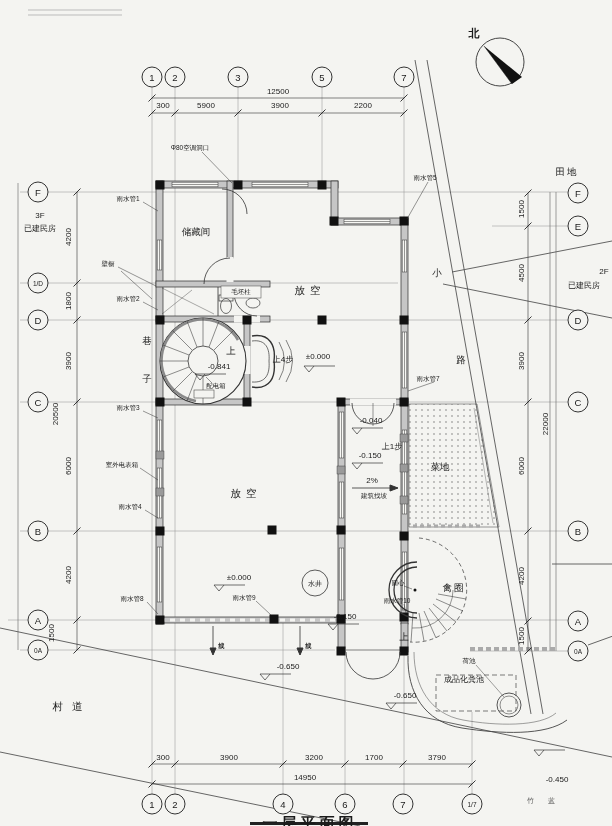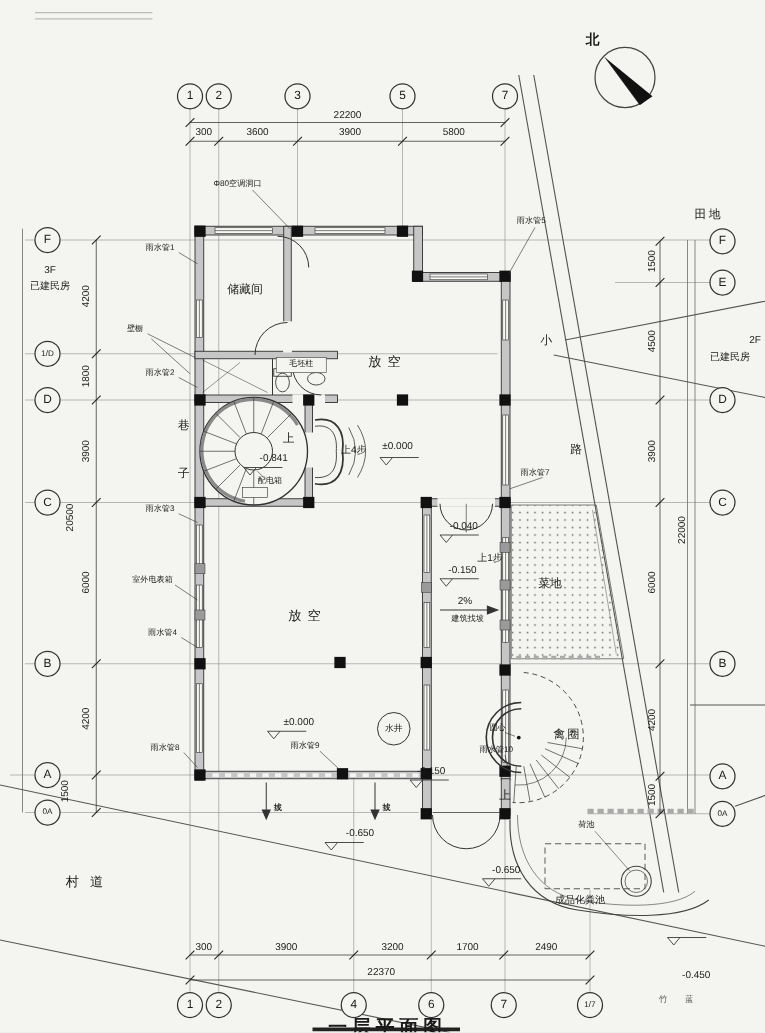--- a/index.html
+++ b/index.html
@@ -385,31 +385,31 @@
 <span class="bubble" style="left:38px;top:620px">A</span>
 <span class="bubble bsm" style="left:38px;top:650px">0A</span>
 <span class="bubble" style="left:578px;top:193px">F</span>
 <span class="bubble" style="left:578px;top:226px">E</span>
 <span class="bubble" style="left:578px;top:320px">D</span>
 <span class="bubble" style="left:578px;top:402px">C</span>
 <span class="bubble" style="left:578px;top:531px">B</span>
 <span class="bubble" style="left:578px;top:621px">A</span>
 <span class="bubble bsm" style="left:578px;top:651px">0A</span>
 
-<span class="lbl dim" style="left:278px;top:92px">22200</span>
+<span class="lbl dim" style="left:278px;top:92px">12500</span>
 <span class="lbl dim" style="left:163px;top:106px">300</span>
-<span class="lbl dim" style="left:206px;top:106px">3600</span>
+<span class="lbl dim" style="left:206px;top:106px">5900</span>
 <span class="lbl dim" style="left:280px;top:106px">3900</span>
-<span class="lbl dim" style="left:363px;top:106px">5800</span>
-<span class="lbl dim" style="left:305px;top:778px">22370</span>
+<span class="lbl dim" style="left:363px;top:106px">2200</span>
+<span class="lbl dim" style="left:305px;top:778px">14950</span>
 <span class="lbl dim" style="left:163px;top:758px">300</span>
 <span class="lbl dim" style="left:229px;top:758px">3900</span>
 <span class="lbl dim" style="left:314px;top:758px">3200</span>
 <span class="lbl dim" style="left:374px;top:758px">1700</span>
-<span class="lbl dim" style="left:437px;top:758px">2490</span>
+<span class="lbl dim" style="left:437px;top:758px">3790</span>
 <span class="lbl dim rot" style="left:69px;top:237px">4200</span>
 <span class="lbl dim rot" style="left:69px;top:301px">1800</span>
 <span class="lbl dim rot" style="left:69px;top:361px">3900</span>
 <span class="lbl dim rot" style="left:69px;top:466px">6000</span>
 <span class="lbl dim rot" style="left:69px;top:575px">4200</span>
 <span class="lbl dim rot" style="left:52px;top:633px">1500</span>
 <span class="lbl dim rot" style="left:56px;top:414px">20500</span>
 <span class="lbl dim rot" style="left:522px;top:209px">1500</span>
 <span class="lbl dim rot" style="left:522px;top:273px">4500</span>
 <span class="lbl dim rot" style="left:522px;top:361px">3900</span>
@@ -427,21 +427,21 @@
 <span class="lbl s9 ls2" style="left:567px;top:172px">田地</span>
 <span class="lbl s10 ls8" style="left:72px;top:706px">村道</span>
 <span class="lbl s9" style="left:147px;top:341px">巷</span>
 <span class="lbl s9" style="left:147px;top:379px">子</span>
 <span class="lbl s9" style="left:437px;top:273px">小</span>
 <span class="lbl s9" style="left:461px;top:360px">路</span>
 <span class="lbl s8" style="left:40px;top:216px">3F</span>
 <span class="lbl s8" style="left:40px;top:229px">已建民房</span>
 <span class="lbl s8" style="left:604px;top:272px">2F</span>
 <span class="lbl s8" style="left:584px;top:286px">已建民房</span>
-<span class="lbl s8" style="left:464px;top:720px">成品化粪池</span>
+<span class="lbl s8" style="left:464px;top:680px">成品化粪池</span>
 <span class="lbl s6" style="left:469px;top:661px">荷池</span>
 
 <span class="lbl s6" style="left:190px;top:148px">Φ80空调洞口</span>
 <span class="lbl s6" style="left:108px;top:264px">壁橱</span>
 <span class="lbl s6" style="left:241px;top:292px">毛坯柱</span>
 <span class="lbl s6" style="left:122px;top:465px">室外电表箱</span>
 <span class="lbl s6" style="left:216px;top:386px">配电箱</span>
 <span class="lbl s6" style="left:398px;top:583px">圆心</span>
 <span class="lbl s8" style="left:372px;top:481px">2%</span>
 <span class="lbl s6" style="left:374px;top:496px">建筑找坡</span>

